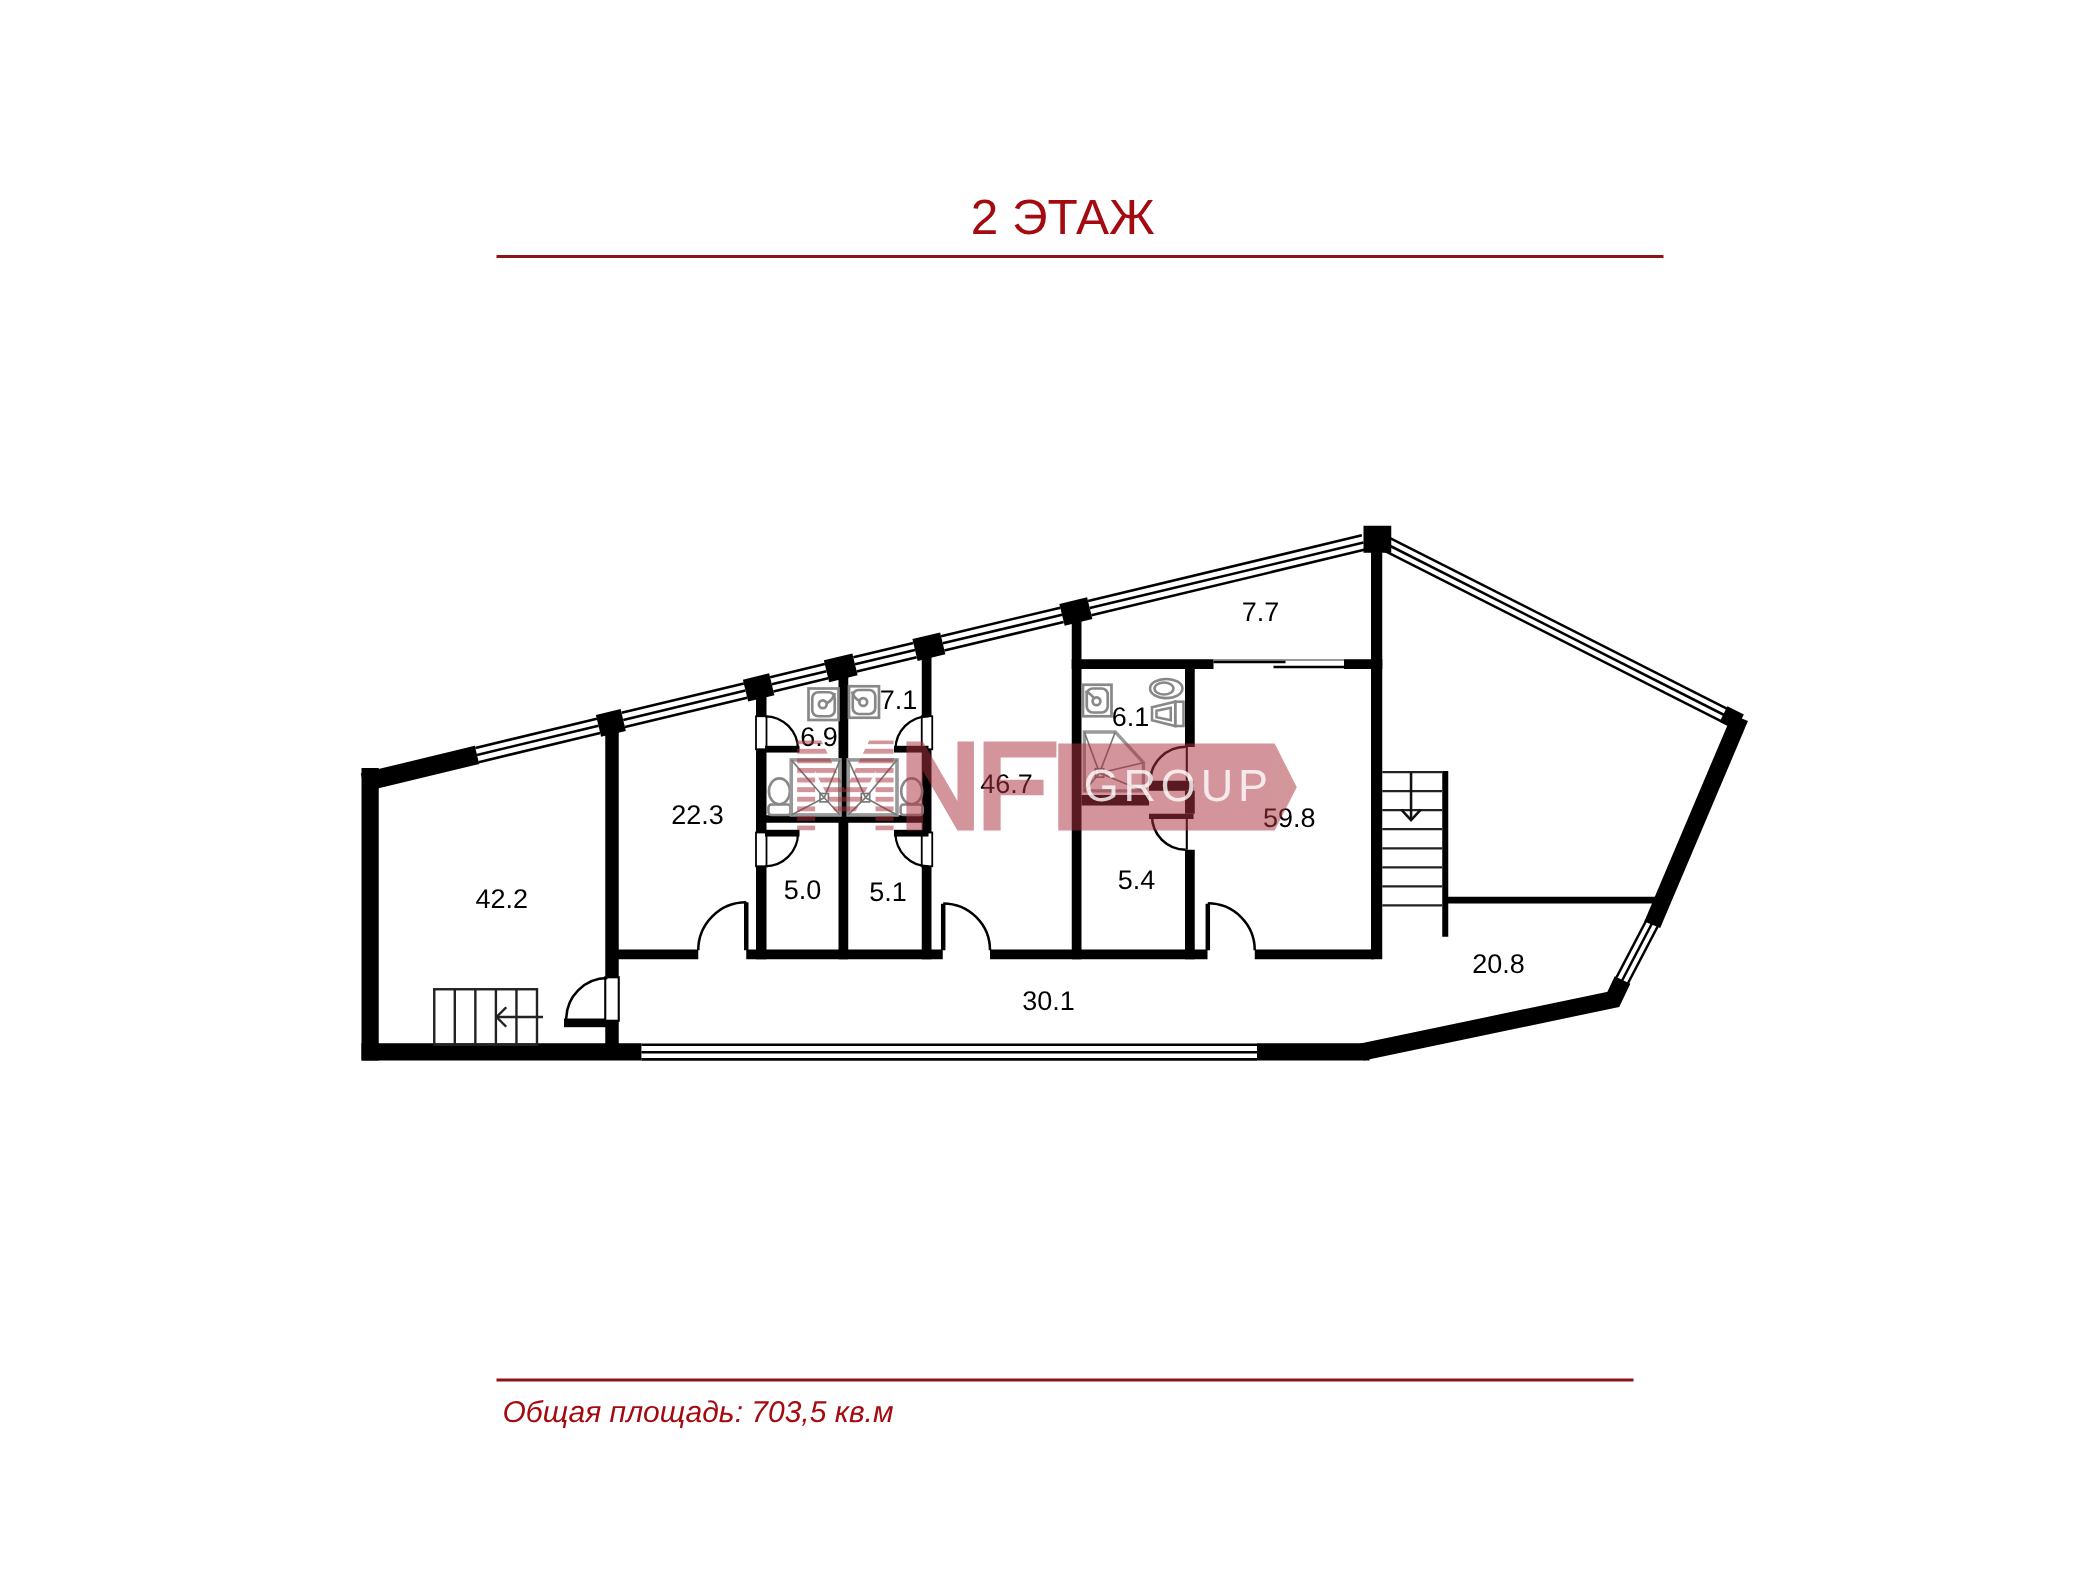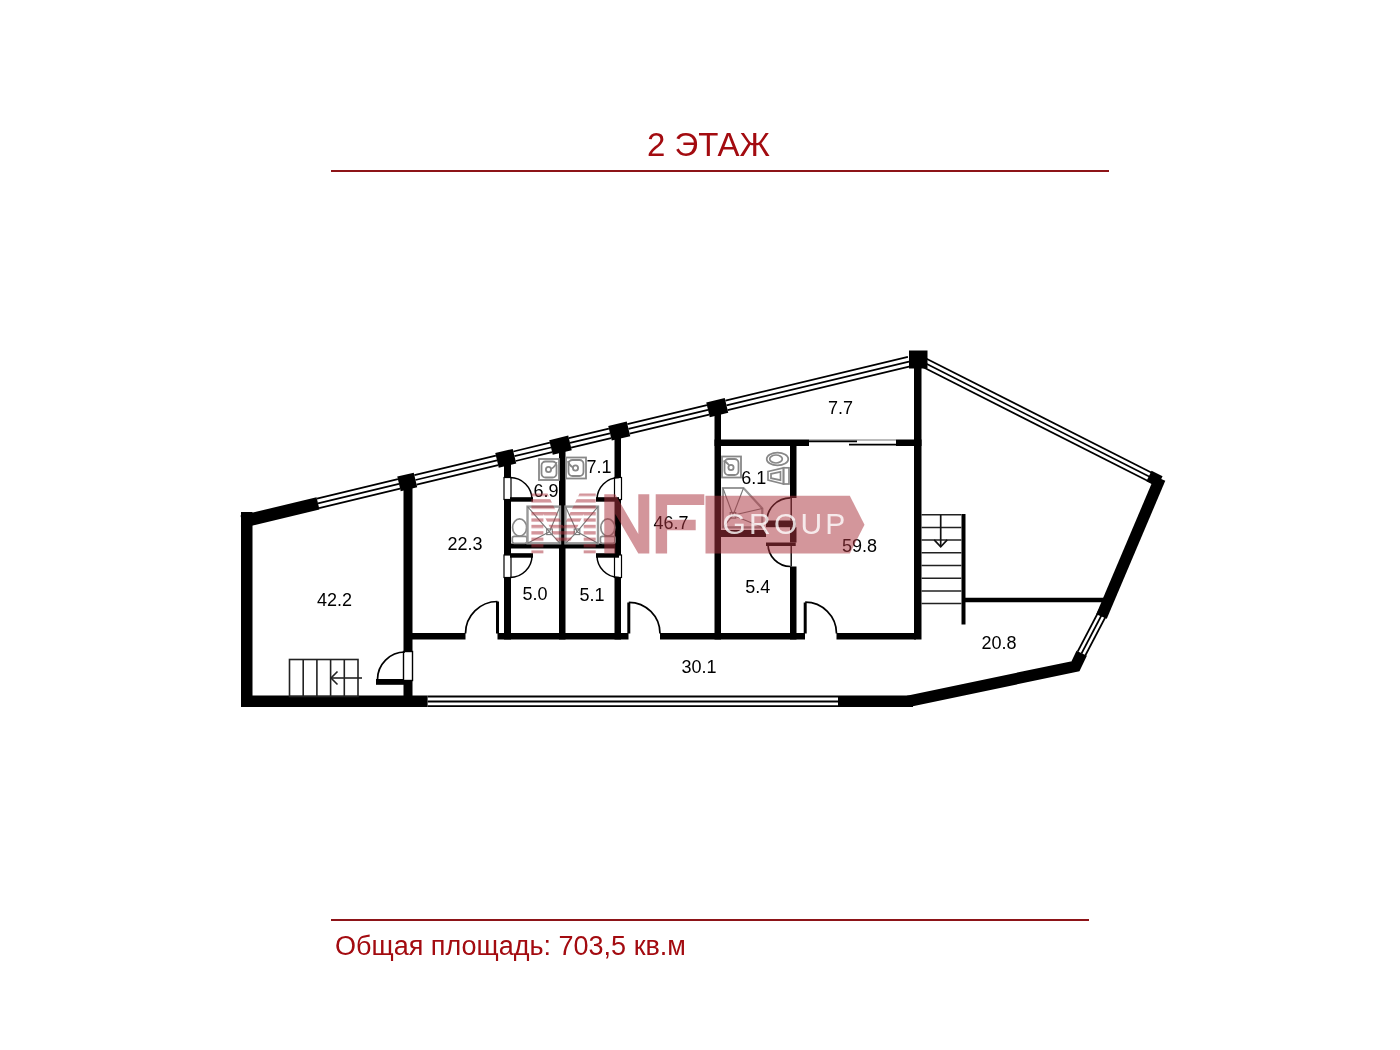--- a/index.html
+++ b/index.html
@@ -4,21 +4,21 @@
 .abs{position:absolute}
 </style></head>
 <body>
 
 <div class="abs" style="left:0;top:126px;width:1417px;text-align:center;font-family:'Liberation Sans',sans-serif;font-size:33px;color:#a30b10;">2 ЭТАЖ</div>
 
 <div class="abs" style="left:331px;top:170px;width:778px;height:2px;background:#8d1418"></div>
 
 <div class="abs" style="left:331px;top:919px;width:758px;height:2px;background:#8d1418"></div>
 
-<div class="abs" style="left:335px;top:931px;font-family:'Liberation Sans',sans-serif;font-size:27px;color:#a30b10;">Общая площадь: 703,5 кв.м</div>
+<div class="abs" style="left:335px;top:931px;font-family:'Liberation Sans',sans-serif;font-size:20px;color:#a30b10;font-style:italic;">Общая площадь: 703,5 кв.м</div>
 
 <div class="abs" style="left:0;top:0">
 <svg width="1400" height="1050" viewBox="0 0 1400 1050" xmlns="http://www.w3.org/2000/svg">
 
 <rect x="241.0" y="512.0" width="11.5" height="195.0" fill="#000"></rect>
 
 <rect x="241.0" y="695.5" width="186.6" height="11.5" fill="#000"></rect>
 
 <line x1="427.6" y1="696.5" x2="838.0" y2="696.5" stroke="#000" stroke-width="1.8"></line>
 <line x1="427.6" y1="701.5" x2="838.0" y2="701.5" stroke="#000" stroke-width="1.8"></line>

